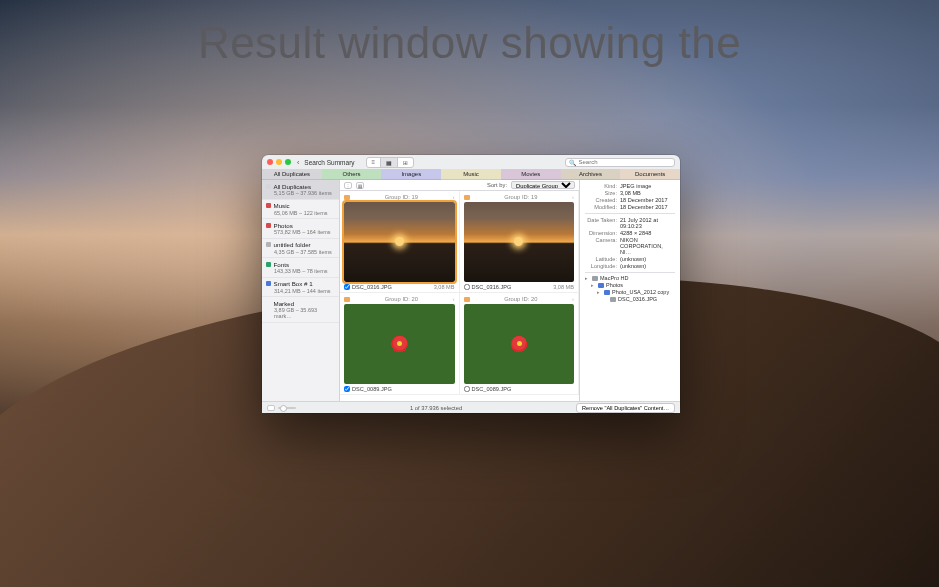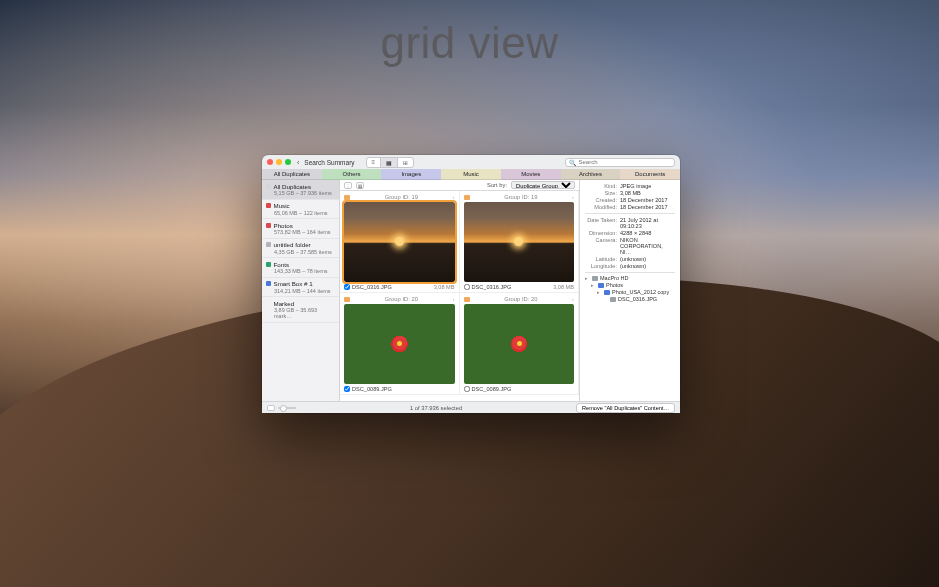--- a/index.html
+++ b/index.html
@@ -101,21 +101,21 @@
 .sb-slider { width: 18px; height: 2px; background: #ccc; border-radius: 1px; position: relative; }
 .sb-slider::after{content:"";position:absolute;left:2px;top:-2px;width:5px;height:5px;border-radius:50%;background:#fff;border:0.5px solid #bbb;}
 </style>
 </head>
 <body>
 
 <div class="wallpaper"></div>
 <div class="dune"></div>
 
 <div class="headline">
-  <div>grid view</div>
+  <div>Result window showing the</div>
 </div>
 
 <div class="window">
 
   <div class="titlebar">
     <div class="tb-dot tb-close"></div>
     <div class="tb-dot tb-min"></div>
     <div class="tb-dot tb-max"></div>
     <span class="tb-back">‹</span>
     <span class="tb-title">Search Summary</span>

